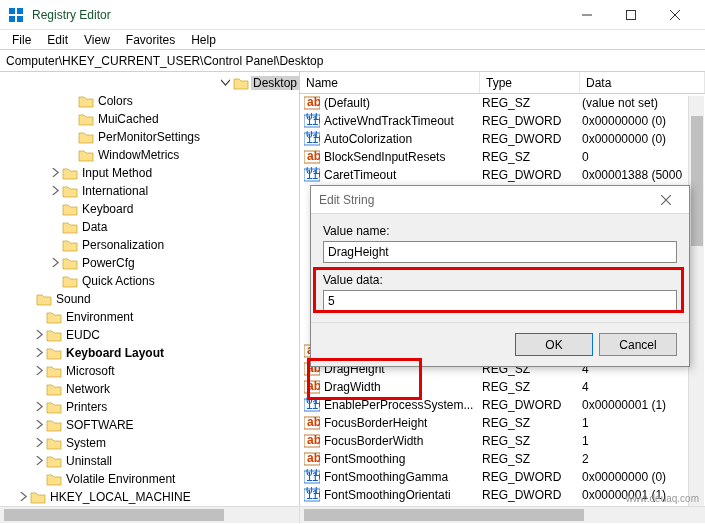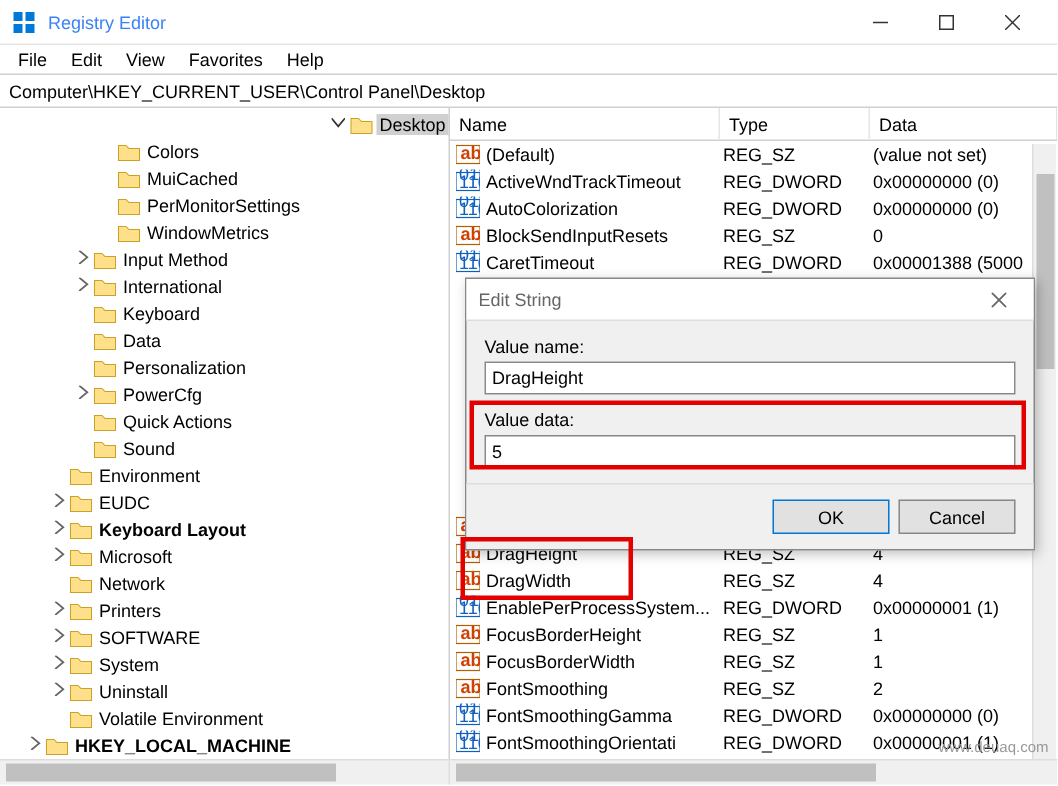--- a/index.html
+++ b/index.html
@@ -1,21 +1,21 @@
 <!DOCTYPE html>
 <html><head>
 <meta charset="utf-8">
 <style>
 * { box-sizing: border-box; margin: 0; padding: 0; font-family: "Segoe UI", Tahoma, sans-serif; font-size: 12px; }
 body { background: #fff; width: 705px; height: 524px; overflow: hidden; position: relative; }
 
 
 .titlebar { height: 30px; display: flex; align-items: center; padding: 0 8px; background: #fff; border-bottom: 1px solid #e5e5e5; }
 .titlebar .appicon { width: 16px; height: 16px; margin-right: 8px; }
-.titlebar .title { flex: 1; color: #3b82f6; }
+.titlebar .title { flex: 1; color: #14532d; }
 .titlebar .winbtns { display: flex; }
 .titlebar .winbtn { width: 44px; height: 30px; display: flex; align-items: center; justify-content: center; color: #666; }
 .titlebar .winbtn svg { width: 10px; height: 10px; }
 
 
 .menubar { height: 20px; display: flex; align-items: center; padding: 0 4px; border-bottom: 1px solid #d0d0d0; }
 .menubar .menuitem { padding: 2px 8px; }
 
 
 .addressbar { height: 22px; display: flex; align-items: center; padding: 2px 6px; border-bottom: 1px solid #d0d0d0; background: #fff; white-space: nowrap; overflow: hidden; }
@@ -219,21 +219,21 @@
         </svg>
         <span class="lbl">PowerCfg</span>
       </div>
       <div class="tree-row" style="padding-left: 48px;">
         <span class="exp"></span>
         <svg class="folder">
           <use href="#folder-icon"></use>
         </svg>
         <span class="lbl">Quick Actions</span>
       </div>
-      <div class="tree-row" style="padding-left: 48px;">
+      <div class="tree-row" style="padding-left: 22px;">
         <span class="exp"></span>
         <svg class="folder">
           <use href="#folder-icon"></use>
         </svg>
         <span class="lbl">Sound</span>
       </div>
       <div class="tree-row" style="padding-left: 32px;">
         <span class="exp"></span>
         <svg class="folder">
           <use href="#folder-icon"></use>
@@ -310,21 +310,21 @@
         </svg>
         <span class="lbl">Uninstall</span>
       </div>
       <div class="tree-row" style="padding-left: 32px;">
         <span class="exp"></span>
         <svg class="folder">
           <use href="#folder-icon"></use>
         </svg>
         <span class="lbl">Volatile Environment</span>
       </div>
-      <div class="tree-row" style="padding-left: 16px; font-weight: bold;">
+      <div class="tree-row" style="padding-left: 16px;">
         <span class="exp"><svg viewBox="0 0 10 10">
             <use href="#chev-right"></use>
           </svg></span>
         <svg class="folder">
           <use href="#folder-icon"></use>
         </svg>
         <span class="lbl">HKEY_LOCAL_MACHINE</span>
       </div>
     </div>
   <div class="list">

